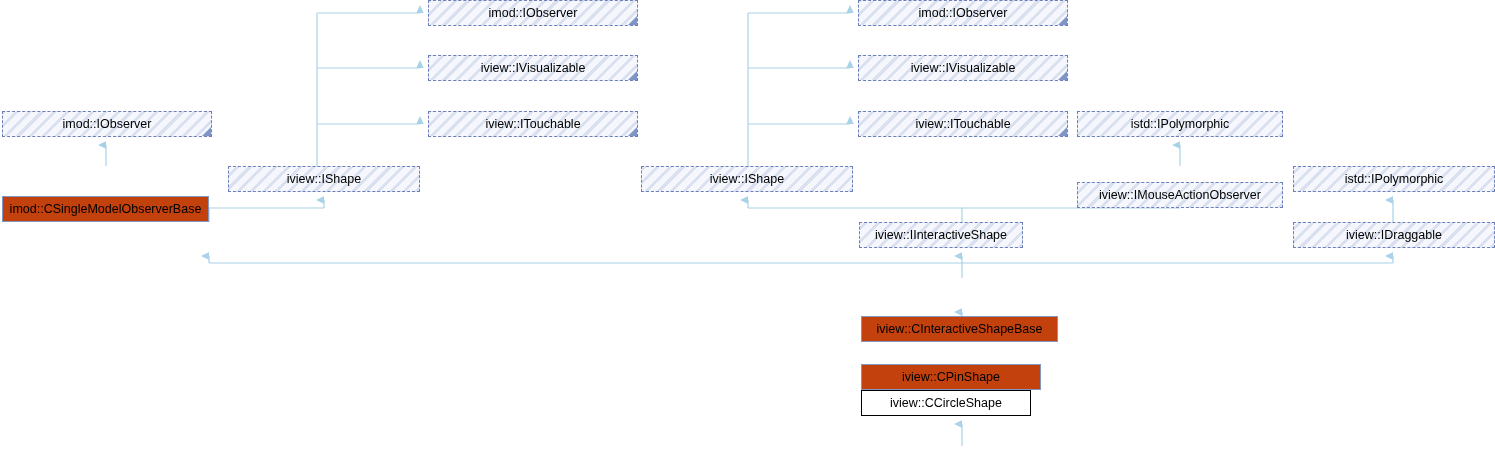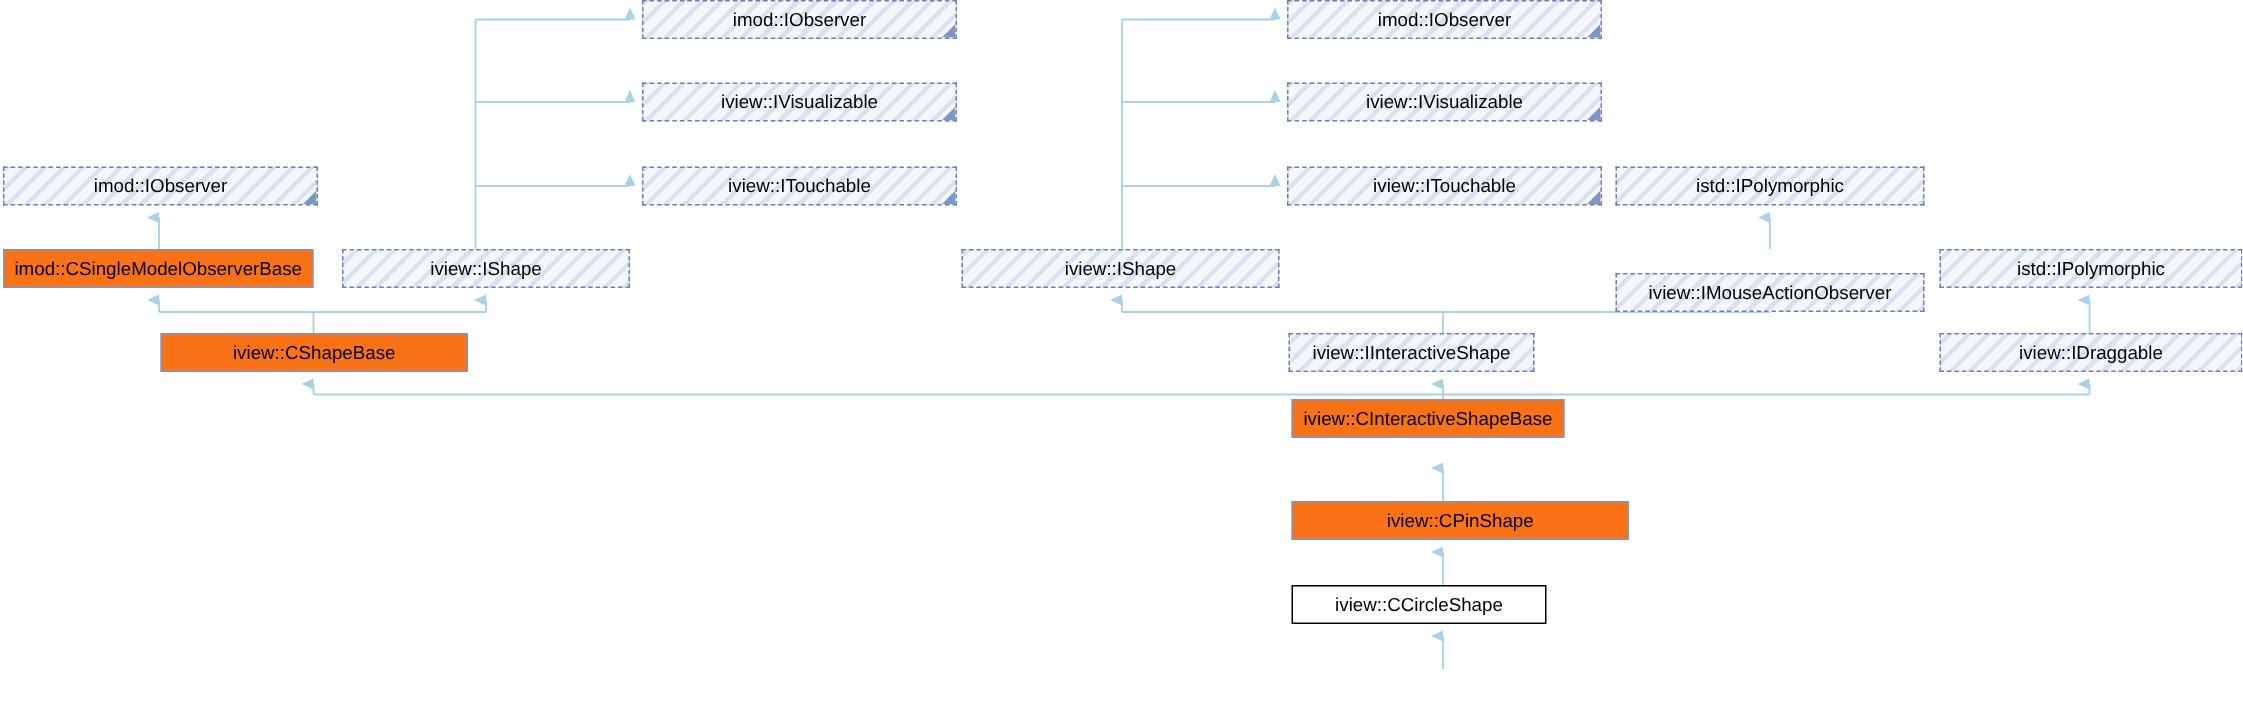--- a/index.html
+++ b/index.html
@@ -54,21 +54,22 @@
     right: 0px;
     bottom: 0px;
     width: 0;
     height: 0;
     border-left: 9px solid transparent;
     border-bottom: 9px solid #7f95c6;
   }
   
   .node.concrete {
     border: 1px solid #8296c4;
-    background: #f97316;
+    background: #c2410c;
+    margin-top: 30px;
   }
   
   .node.focus {
     border: 1px solid #000000;
     background: #ffffff;
   }
   .node .label {
     display: block;
     position: relative;
     z-index: 2;
@@ -176,37 +177,34 @@
   </div>
 
   <div class="node abstract" style="left:1077px; top:182px; width:206px;">
     <span class="label">iview::IMouseActionObserver</span>
   </div>
 
   <div class="node abstract" style="left:1293px; top:166px; width:202px;">
     <span class="label">istd::IPolymorphic</span>
   </div>
 
-  <div class="node concrete" style="left:107px; top:222px; width:205px;">
-    <span class="label">iview::CShapeBase</span>
-  </div>
 
   <div class="node abstract" style="left:859px; top:222px; width:164px;">
     <span class="label">iview::IInteractiveShape</span>
   </div>
 
   <div class="node abstract" style="left:1293px; top:222px; width:202px;">
     <span class="label">iview::IDraggable</span>
   </div>
 
-  <div class="node concrete" style="left:861px; top:266px; width:182px;">
+  <div class="node concrete" style="left:861px; top:286px; width:197px;">
     <span class="label">iview::CInteractiveShapeBase</span>
   </div>
 
-  <div class="node concrete" style="left:861px; top:334px; width:225px;">
+  <div class="node concrete" style="left:861px; top:334px; width:180px;">
     <span class="label">iview::CPinShape</span>
   </div>
 
   <div class="node focus" style="left:861px; top:390px; width:170px;">
     <span class="label">iview::CCircleShape</span>
   </div>
 
 
 </div>
 

